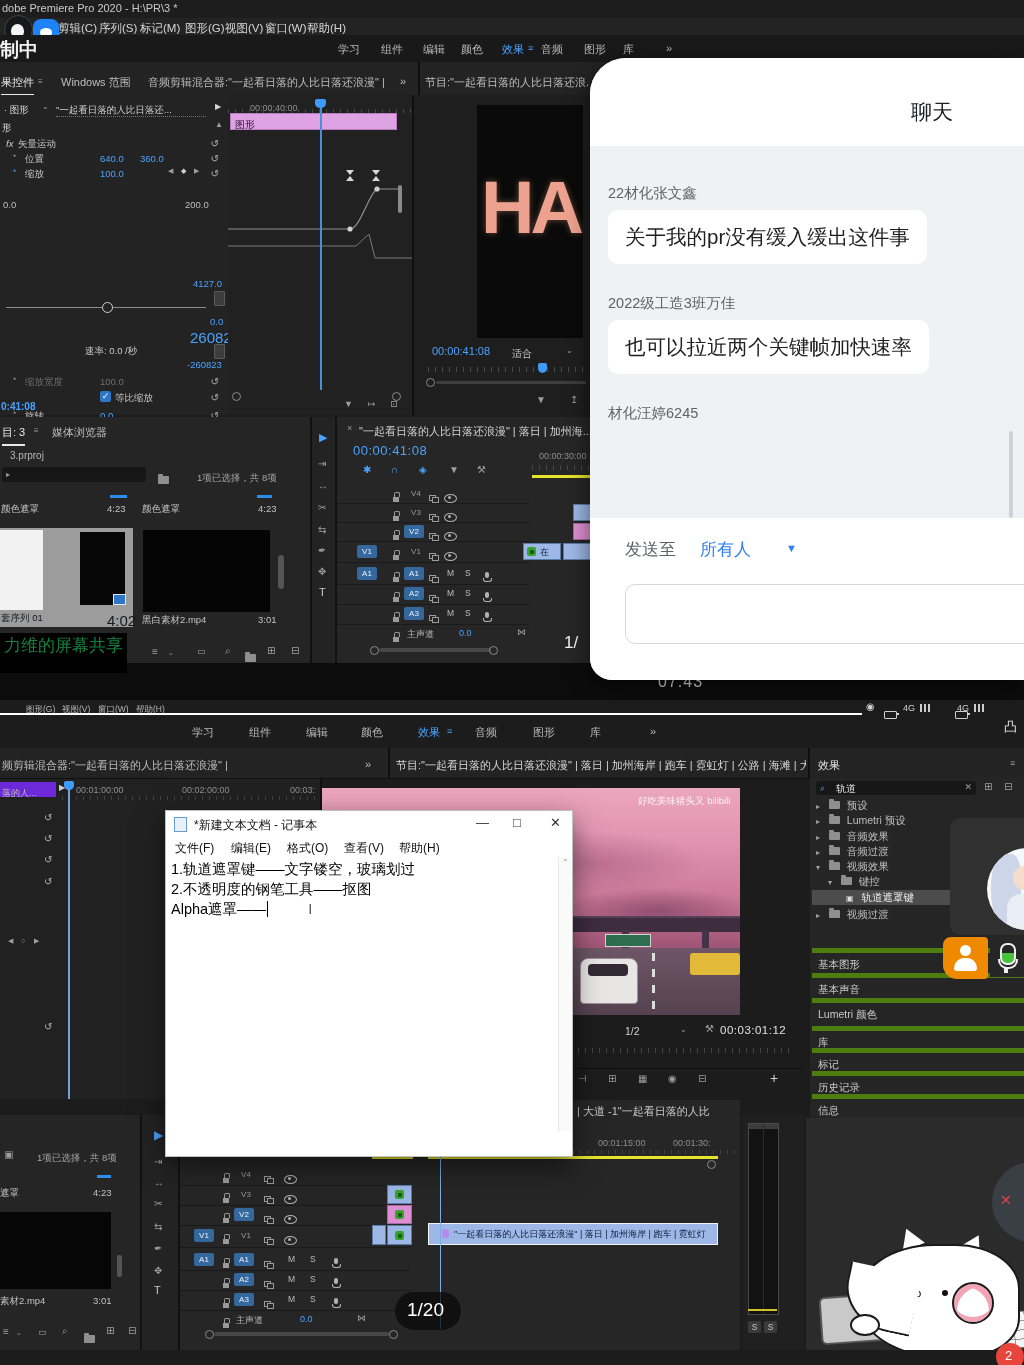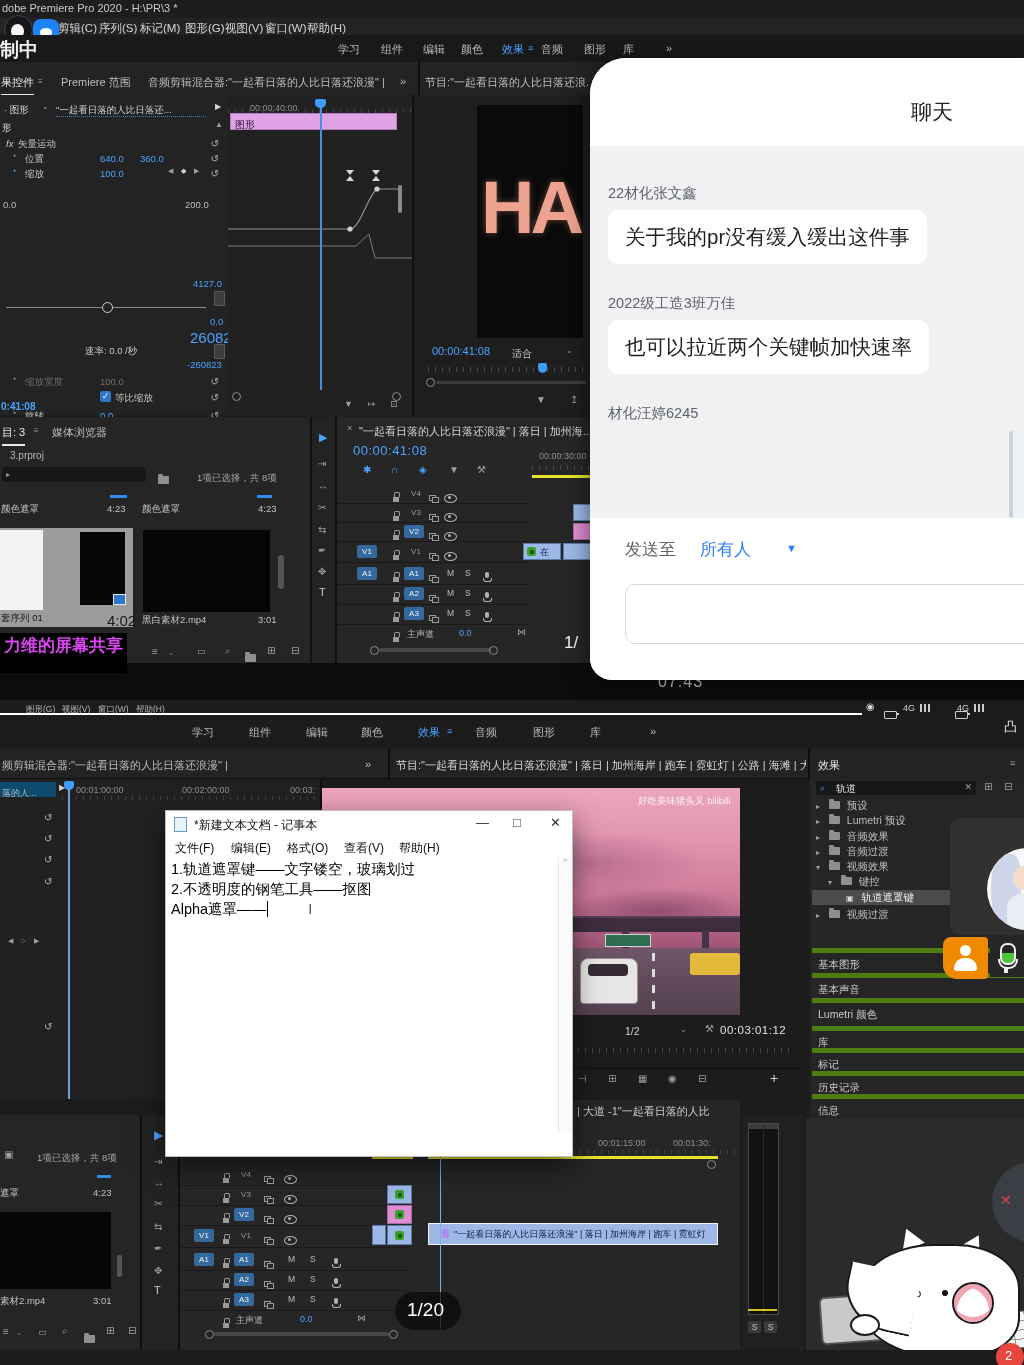--- a/index.html
+++ b/index.html
@@ -93,21 +93,21 @@
       <span class="a" style="left:528px;top:8px;font-size:9px;color:#4aa3ff">≡</span>
       <span class="a wsb" style="left:541px;top:7px">音频</span>
       <span class="a wsb" style="left:584px;top:7px">图形</span>
       <span class="a wsb" style="left:623px;top:7px">库</span>
       <span class="a wsb" style="left:666px;top:7px">»</span>
     </div>
 
     <div class="a" style="left:0;top:62px;width:1024px;height:33px;background:#232323;border-bottom:1px solid #0f0f0f">
       <span class="a tabtxt" style="left:1px;top:13px;color:#e8e8e8;border-bottom:2px solid #e8e8e8;padding-bottom:4px">果控件</span>
       <span class="a ic" style="left:38px;top:16px;font-size:8px">≡</span>
-      <span class="a tabtxt" style="left:61px;top:13px">Premiere 范围</span>
+      <span class="a tabtxt" style="left:61px;top:13px">Windows 范围</span>
       <span class="a tabtxt nw ov" style="left:148px;top:13px;width:245px">音频剪辑混合器:"一起看日落的人比日落还浪漫" |</span>
       <span class="a tabtxt" style="left:400px;top:13px">»</span>
       <span class="a" style="left:418px;top:0;width:2px;height:33px;background:#0f0f0f"></span>
       <span class="a tabtxt nw ov" style="left:425px;top:13px;width:165px">节目:"一起看日落的人比日落还浪...</span>
     </div>
 
     <div class="a" style="left:0;top:95px;width:228px;height:320px;background:#232323;border-right:2px solid #111">
       <div class="ecrow" style="top:8px">
         <span class="at" style="left:4px;color:#dadada">· 图形</span>
         <span class="at ic" style="left:42px;font-size:8px">⌄</span>
@@ -266,21 +266,21 @@
 
       <span class="a ic" style="left:152px;top:230px;font-size:10px">≡</span>
       <span class="a ic" style="left:168px;top:232px;font-size:7px">⌄</span>
       <span class="a ic" style="left:197px;top:230px;font-size:9px">▭</span>
       <span class="a ic" style="left:225px;top:229px;font-size:10px">⌕</span>
       <span class="a" style="left:245px;top:231px"><span class="fold"></span></span>
       <span class="a ic" style="left:267px;top:229px;font-size:10px">⊞</span>
       <span class="a ic" style="left:291px;top:229px;font-size:10px">⊟</span>
     </div>
 
-    <div class="a nw" style="left:0;top:633px;height:40px;padding:0 4px;background:#000;color:#d946ef;font-size:17px;font-weight:bold;line-height:26px;z-index:3">力维的屏幕共享</div>
+    <div class="a nw" style="left:0;top:633px;height:40px;padding:0 4px;background:#000;color:#15803d;font-size:17px;font-weight:normal;line-height:26px;z-index:3">力维的屏幕共享</div>
 
     <div class="a" style="left:312px;top:417px;width:23px;height:248px;background:#232323;border-right:2px solid #111">
       <span class="a" style="left:7px;top:14px;font-size:11px;color:#4aa3ff">▶</span>
       <span class="a ic" style="left:6px;top:42px;font-size:10px">⇥</span>
       <span class="a ic" style="left:6px;top:64px;font-size:10px">↔</span>
       <span class="a ic" style="left:6px;top:86px;font-size:10px">✂</span>
       <span class="a ic" style="left:6px;top:108px;font-size:10px">⇆</span>
       <span class="a ic" style="left:6px;top:129px;font-size:10px">✒</span>
       <span class="a ic" style="left:6px;top:150px;font-size:10px">✥</span>
       <span class="a ic" style="left:7px;top:170px;font-size:11px;color:#c9c9c9">T</span>
@@ -433,21 +433,21 @@
       <span class="a tabtxt" style="left:365px;top:10px">»</span>
       <span class="a" style="left:388px;top:0;width:2px;height:30px;background:#0f0f0f"></span>
       <span class="a tabtxt nw ov" style="left:396px;top:10px;width:410px;color:#d8d8d8">节目:"一起看日落的人比日落还浪漫" | 落日 | 加州海岸 | 跑车 | 霓虹灯 | 公路 | 海滩 | 大道 -1"一起看日落的人</span>
       <span class="a" style="left:808px;top:0;width:2px;height:30px;background:#0f0f0f"></span>
       <span class="a tabtxt" style="left:818px;top:10px;color:#e5e5e5">效果</span>
       <span class="a ic" style="left:1010px;top:11px;font-size:9px">≡</span>
     </div>
 
     
     <div class="a" style="left:0;top:79px;width:320px;height:320px;background:#212121;border-right:2px solid #101010">
-      <div class="a ov" style="left:0;top:3px;width:56px;height:15px;background:#0c4a6e">
+      <div class="a ov" style="left:0;top:3px;width:56px;height:15px;background:#6d28d9">
         <span class="nw" style="font-size:9px;color:#bdbdbd;padding-left:2px">落的人...</span>
       </div>
       <span class="a ic" style="left:59px;top:5px;font-size:8px;color:#d0d0d0">▶</span>
       <span class="a rul" style="left:76px;top:6px">00:01:00:00</span>
       <span class="a rul" style="left:182px;top:6px">00:02:00:00</span>
       <span class="a rul" style="left:290px;top:6px">00:03:</span>
       <div class="a ticks" style="left:62px;top:17px;width:256px;height:4px;opacity:.6"></div>
       <div class="a" style="left:64px;top:2px;width:10px;height:9px;background:#3f9bfa;border-radius:2px 2px 50% 50%"></div>
       <div class="a" style="left:68px;top:10px;width:1.5px;height:310px;background:#6fa3d8"></div>
       <span class="a rst" style="left:44px;right:auto;top:33px">↺</span>

